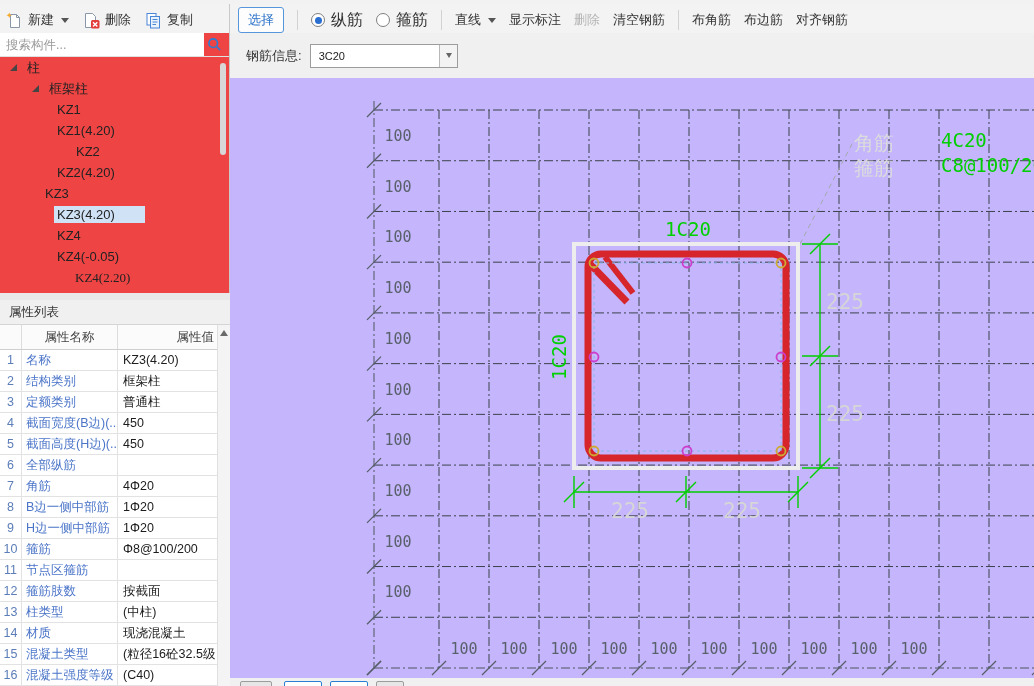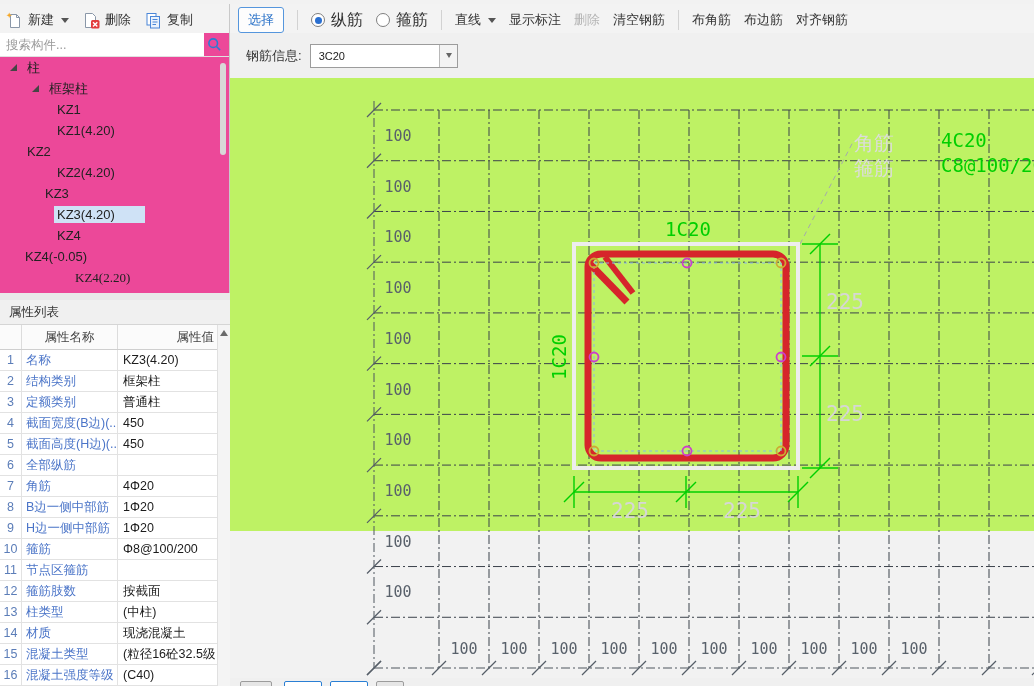--- a/index.html
+++ b/index.html
@@ -22,21 +22,21 @@
   .btn-select { background:#fdfdfd; border:1px solid #5596dd; color:#2a72c8;
     border-radius:3px; padding:3px 9px; font-size:13px; font-family:inherit; }
   .vsep { width:1px; height:20px; background:#d2d2d2; flex:none; }
   .radio-wrap { display:flex; align-items:center; gap:6px; font-size:16px; color:#333; white-space:nowrap; }
   .radio { width:14px; height:14px; border:1px solid #7f7f7f; border-radius:50%;
     background:#fff; display:inline-flex; align-items:center; justify-content:center; }
   .radio.on::after { content:''; width:7px; height:7px; border-radius:50%; background:#2a6fd0; }
 
   
   .sidebar { position:absolute; left:0; top:33px; width:230px; height:653px;
-    background:#ec4899; border-right:1px solid #c9c9c9; }
+    background:#ef4444; border-right:1px solid #c9c9c9; }
   .search { position:relative; height:24px; border-bottom:1px solid #e0e0e0; }
   .search input { width:204px; height:100%; border:none; outline:none; padding:0 6px;
     font-size:12.5px; color:#333; font-family:inherit; }
   .search input::placeholder { color:#9a9a9a; }
   .search .mag { position:absolute; right:7px; top:4px; }
   .tree { position:absolute; left:0; top:24px; width:230px; height:236px; overflow:hidden; }
   .tree-row { height:21px; display:flex; align-items:center; font-size:13px; color:#222;
     white-space:nowrap; }
   .tri { width:0; height:0; border-bottom:7px solid #454545; border-left:7px solid transparent;
     margin-right:7px; flex:none; }
@@ -73,21 +73,21 @@
     background:#f0f0f0; display:flex; align-items:center; padding-left:16px; gap:8px; }
   .rb-label { font-size:13px; color:#333; white-space:nowrap; }
   .combo { width:148px; height:24px; background:#fff; border:1px solid #9c9c9c;
     display:flex; align-items:center; }
   .combo .val { flex:1; padding-left:8px; font-size:11px; color:#222; }
   .combo .dbtn { width:18px; height:100%; border-left:1px solid #b8b8b8; background:#f3f3f3;
     display:flex; align-items:center; justify-content:center; }
   .combo .dbtn .caret { border-top-color:#666; border-left-width:3.5px; border-right-width:3.5px; }
 
   
-  .canvas { position:absolute; left:230px; top:78px; width:804px; height:453px; background:#bef264; }
+  .canvas { position:absolute; left:230px; top:78px; width:804px; height:600px; background:#c4b5fd; }
   .gridline { stroke:#3b424b; stroke-width:1; stroke-dasharray:9 3 2 3; }
   .rulerline { stroke:#4e565f; stroke-width:1; stroke-dasharray:9 3 2 3; }
   .rtick { stroke:#565e68; stroke-width:1.2; }
   .grid-label { fill:#59616b; font:15px "DejaVu Sans Mono",monospace; }
   .dim-label { fill:#d6d6d6; font:21px "DejaVu Sans Mono",monospace; }
   .cad-green { fill:#00cf00; font:19px "DejaVu Sans Mono",monospace; }
   .cad-white { fill:#dcdcdc; font:20px "DejaVu Sans","Liberation Sans",sans-serif; }
   .dimline { stroke:#00cf00; stroke-width:1.4; }
 
   
@@ -173,36 +173,36 @@
         <div class="tree-row" style="padding-left: 32px;">
           <span class="tri"></span>
           <span class="tree-label">框架柱</span>
         </div>
         <div class="tree-row" style="padding-left: 54px;">
           <span class="tree-label">KZ1</span>
         </div>
         <div class="tree-row" style="padding-left: 54px;">
           <span class="tree-label">KZ1(4.20)</span>
         </div>
-        <div class="tree-row" style="padding-left: 24px; text-align: right;">
+        <div class="tree-row" style="padding-left: 73px; text-align: right;">
           <span class="tree-label">KZ2</span>
         </div>
         <div class="tree-row" style="padding-left: 54px; text-align: center;">
           <span class="tree-label">KZ2(4.20)</span>
         </div>
         <div class="tree-row" style="padding-left: 42px;">
           <span class="tree-label">KZ3</span>
         </div>
         <div class="tree-row" style="padding-left: 54px;">
           <span class="tree-label sel">KZ3(4.20)</span>
         </div>
         <div class="tree-row" style="padding-left: 54px; text-align: right;">
           <span class="tree-label">KZ4</span>
         </div>
-        <div class="tree-row" style="padding-left: 22px;">
+        <div class="tree-row" style="padding-left: 54px;">
           <span class="tree-label">KZ4(-0.05)</span>
         </div>
         <div class="tree-row" style="padding-left: 72px; font-family: Liberation Serif, serif;">
           <span class="tree-label">KZ4(2.20)</span>
         </div>
         <div class="tree-row" style="padding-left: 54px;">
           <span class="tree-label">KZ4(4.20)</span>
         </div>
       </div>
     <div class="tree-scroll"></div>

